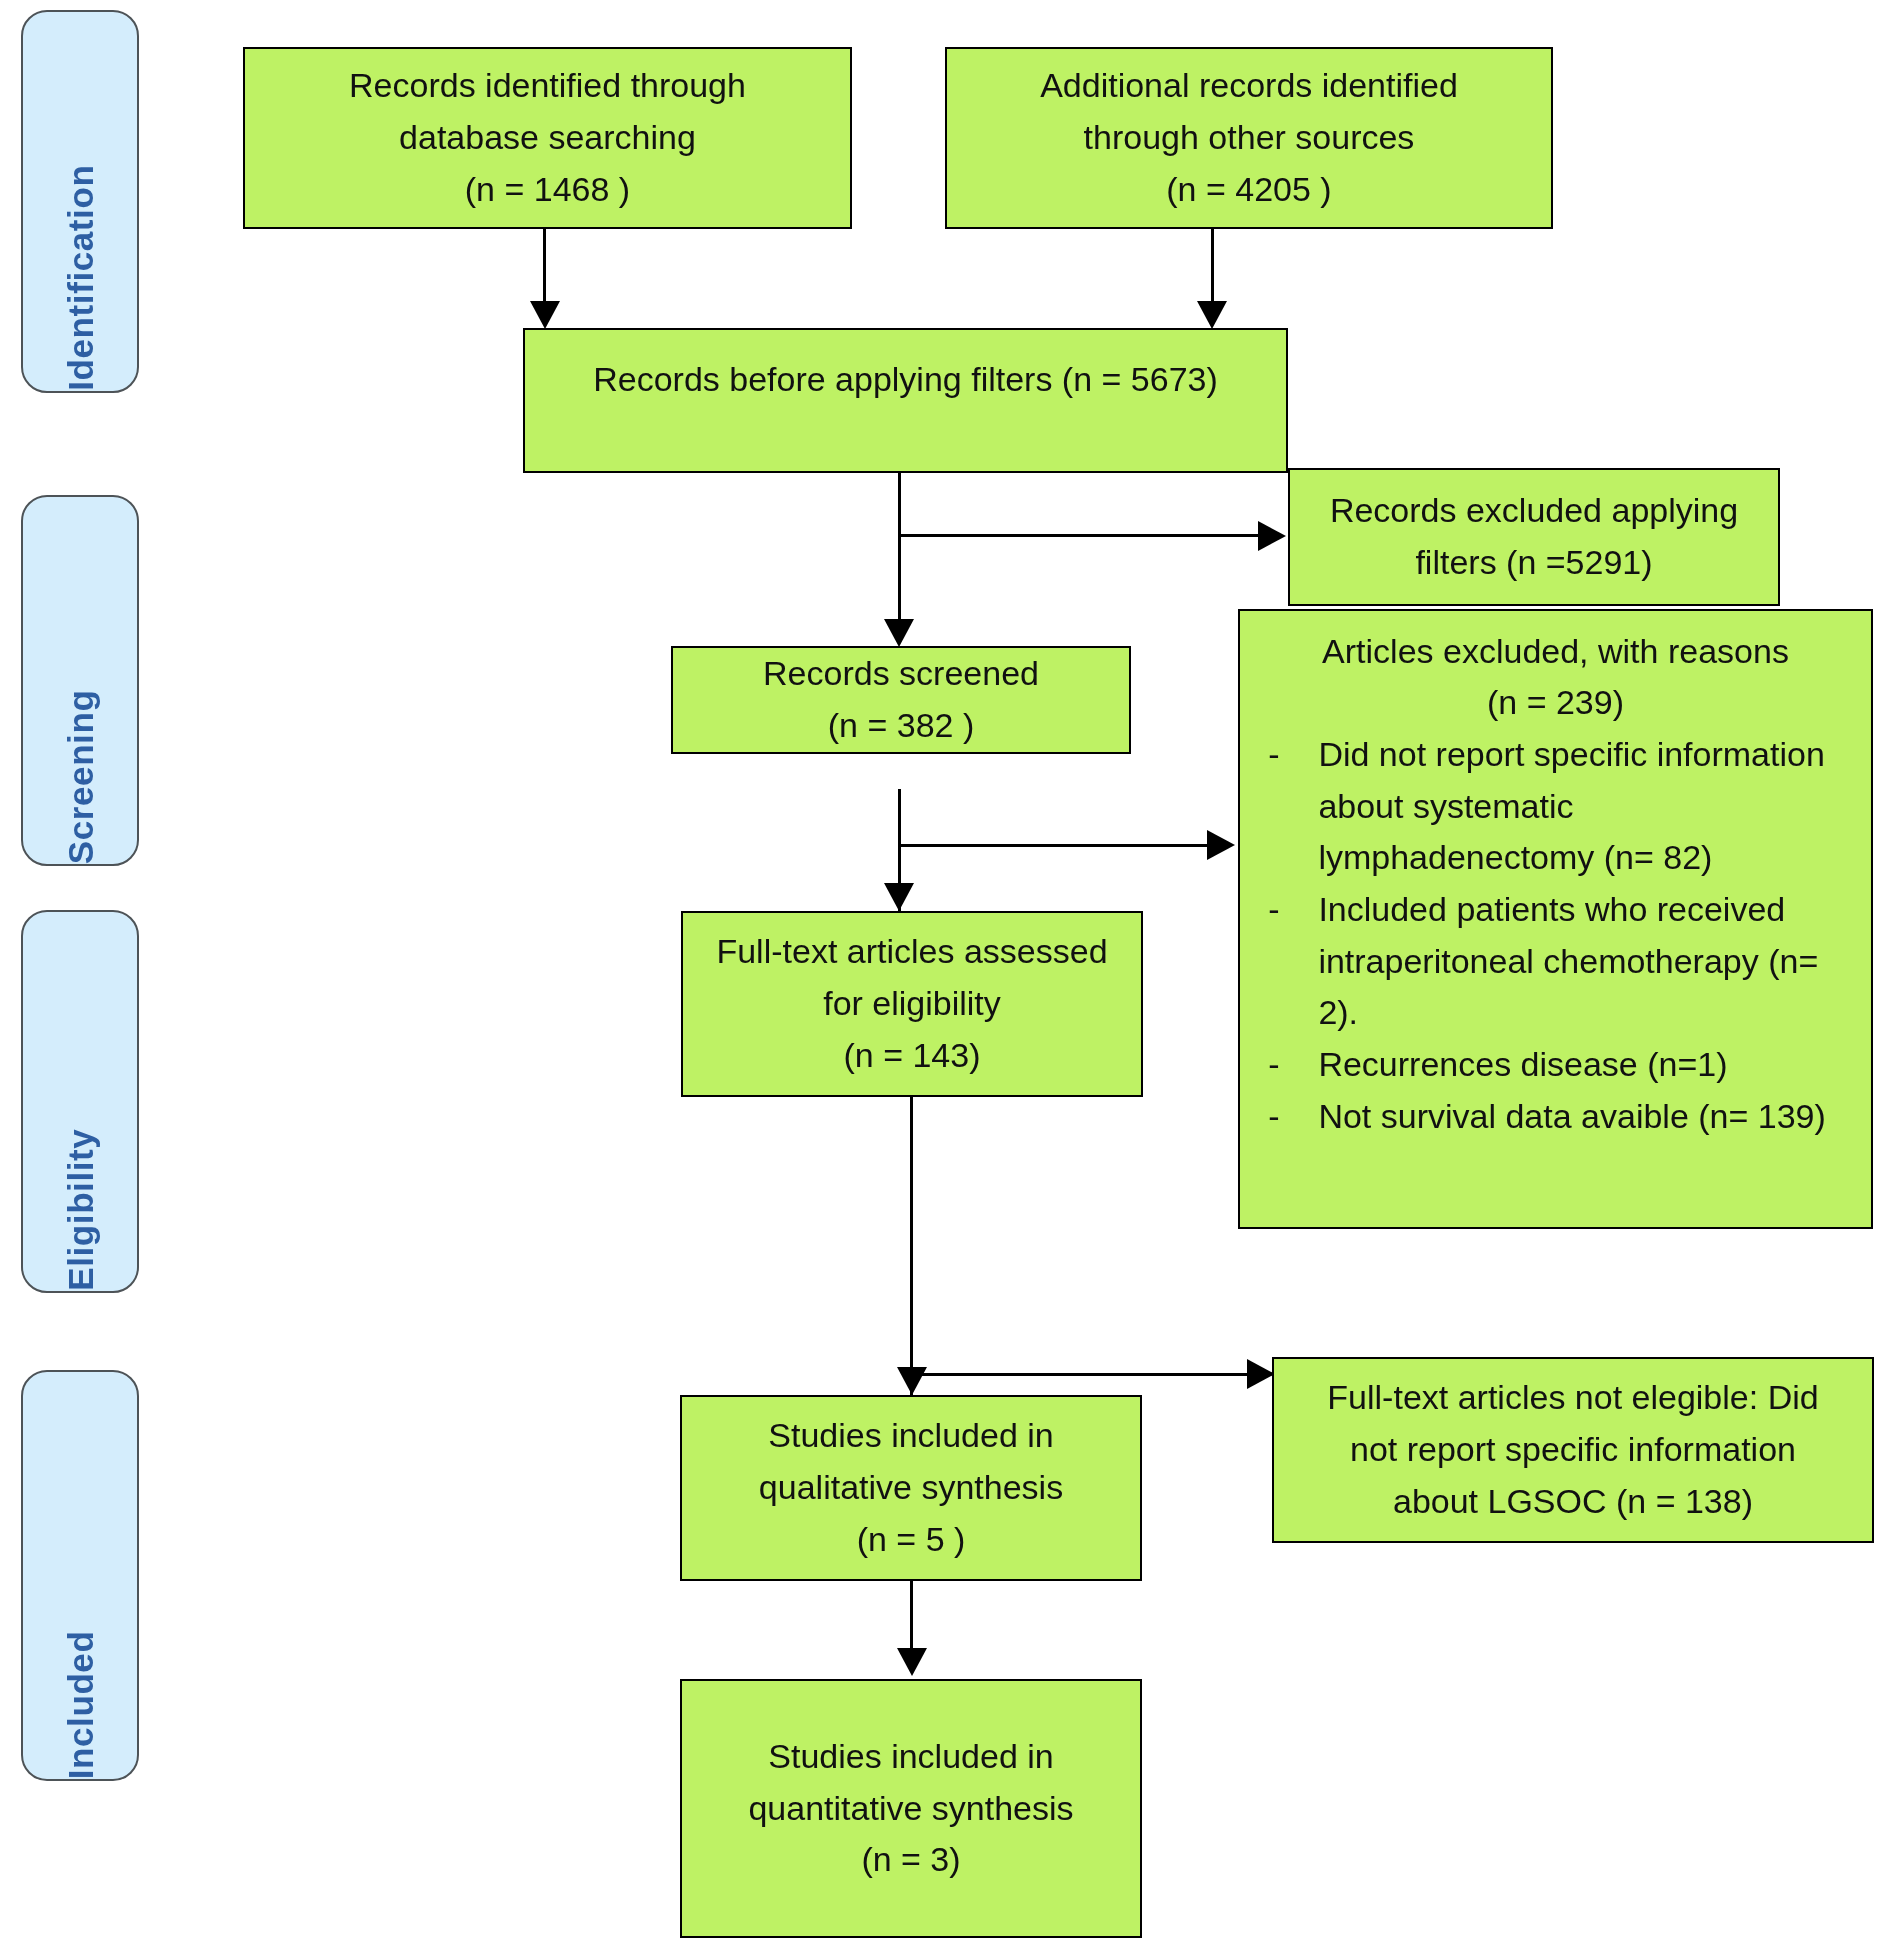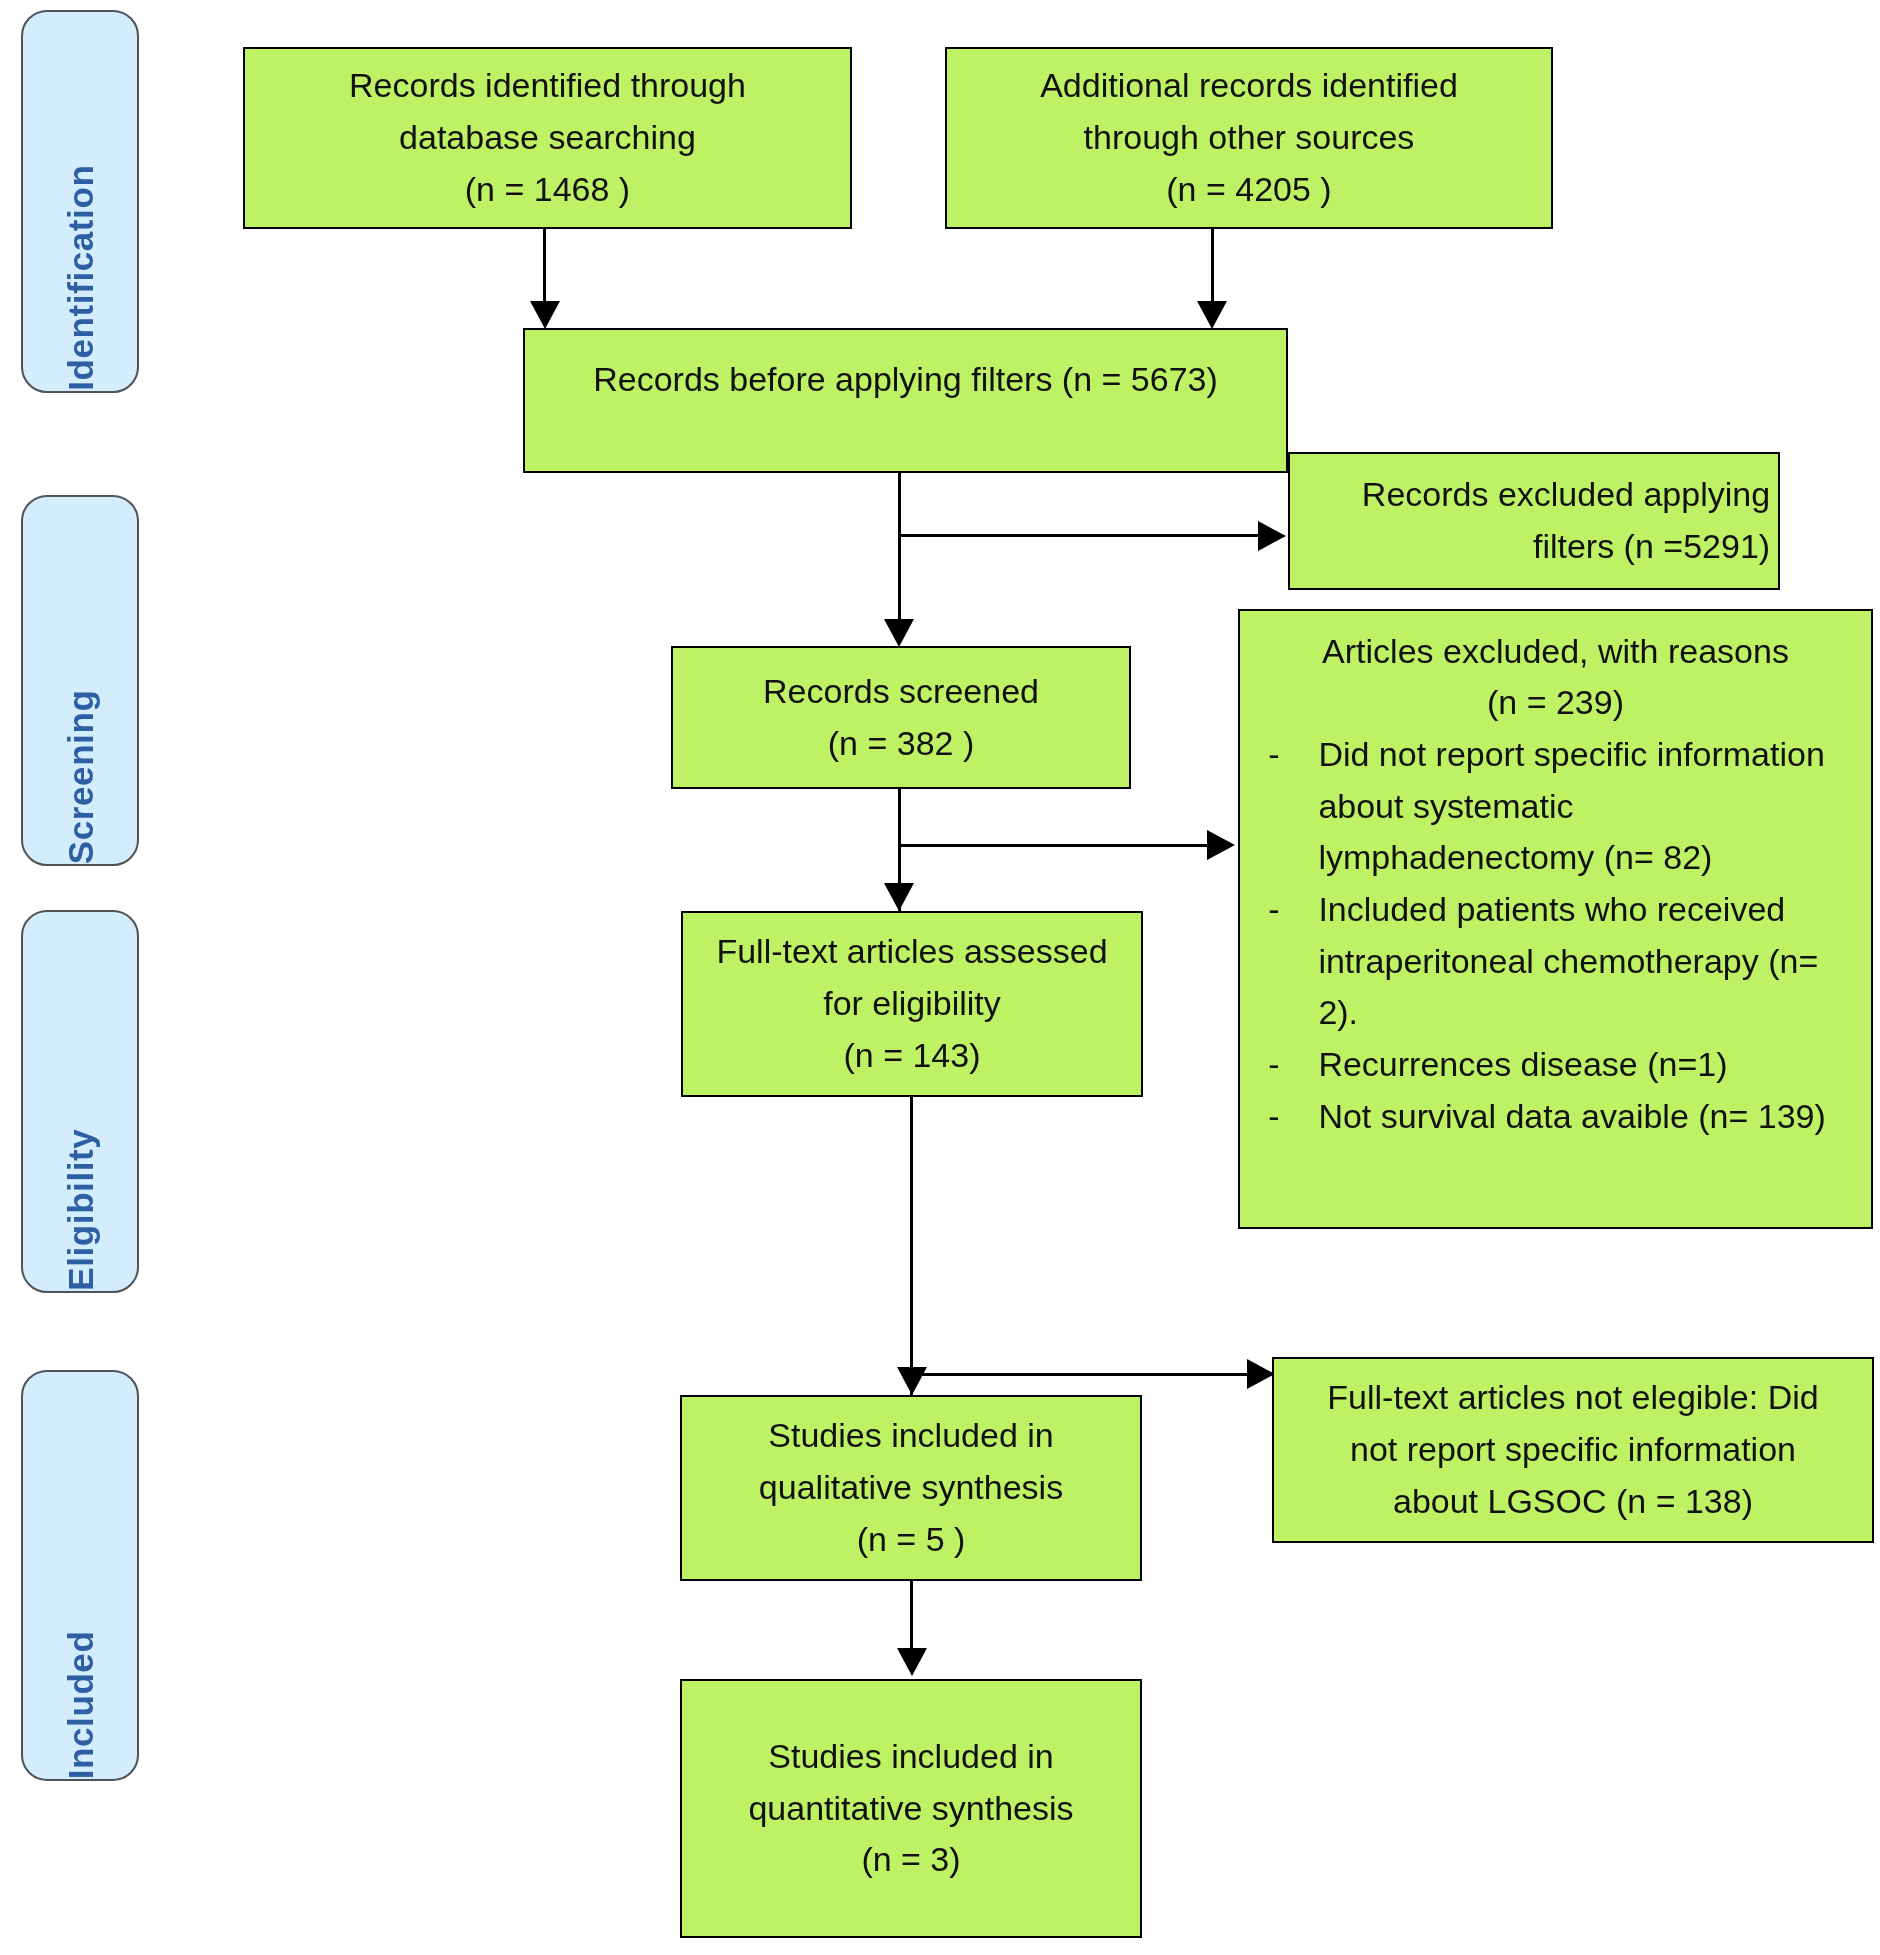--- a/index.html
+++ b/index.html
@@ -135,28 +135,28 @@
       <span class="line">Records before applying filters (n = 5673)</span>
     </div>
   </div>
 
   <div class="vline" style="left:898px; top:473px; height:151px;"></div>
   <div class="arrow-down" style="left:884px; top:619px;"></div>
 
   <div class="hline" style="left:898px; top:534px; width:363px;"></div>
   <div class="arrow-right" style="left:1258px; top:521px;"></div>
 
-  <div class="box" style="left:1288px; top:452px; width:492px; height:138px;text-align:right;">
+  <div class="box" style="left:1288px; top:468px; width:492px; height:138px;">
     <div class="inner">
       <span class="line">Records excluded applying</span>
       <span class="line">filters (n =5291)</span>
     </div>
   </div>
 
-  <div class="box" style="left:671px; top:646px; width:460px; height:143px;">
+  <div class="box" style="left:671px; top:646px; width:460px; height:108px;">
     <div class="inner">
       <span class="line">Records screened</span>
       <span class="line">(n = 382 )</span>
     </div>
   </div>
 
   <div class="vline" style="left:898px; top:789px; height:125px;"></div>
   <div class="arrow-down" style="left:884px; top:883px;"></div>
 
   <div class="hline" style="left:898px; top:844px; width:313px;"></div>

